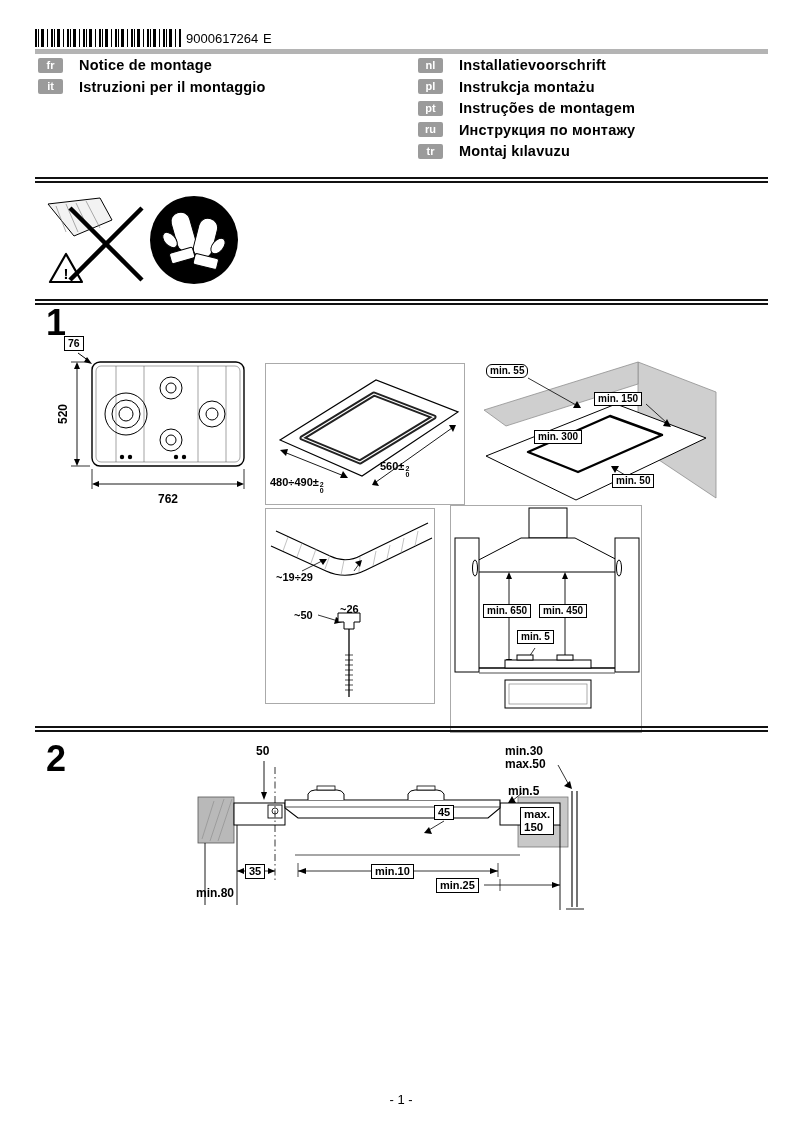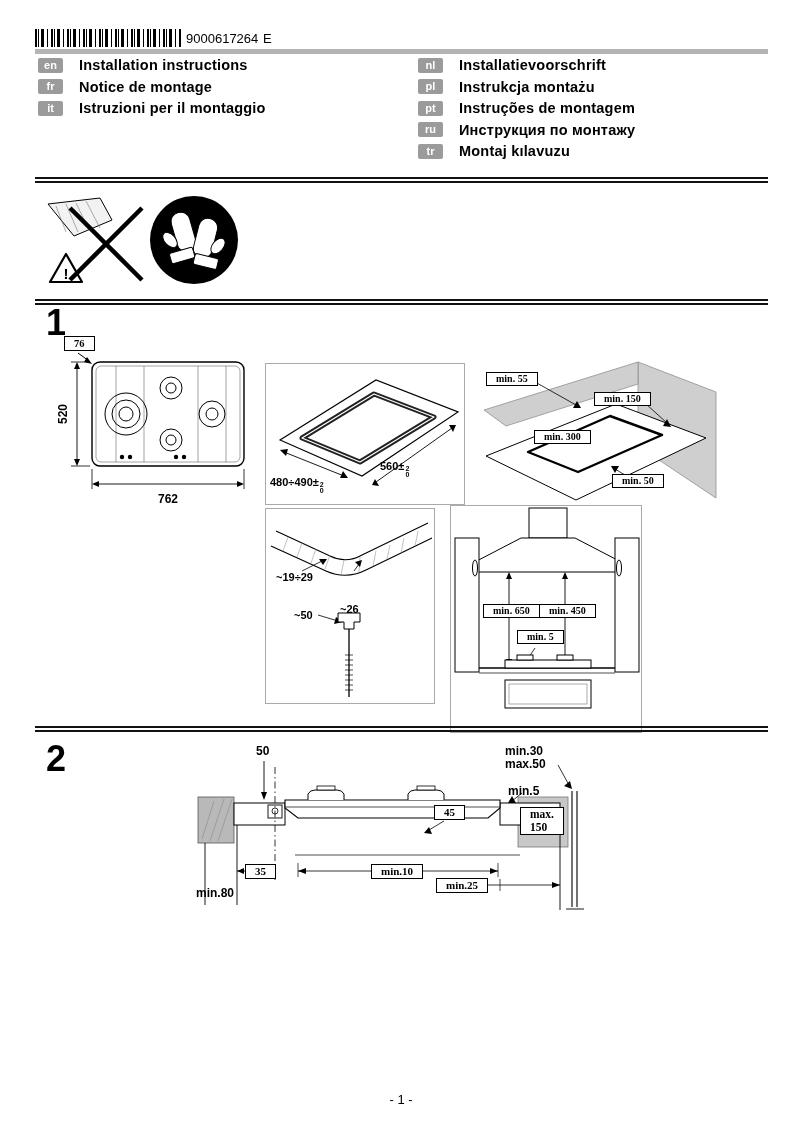--- a/index.html
+++ b/index.html
@@ -23,45 +23,41 @@
     font-size:11px; font-weight:bold; text-align:center; line-height:15px; border-radius:2px; flex:0 0 auto; }
   .lang-label { font-size:14.5px; font-weight:bold; margin-left:16px; letter-spacing:0.2px; white-space:nowrap; }
 
   .sec-num { position:absolute; font-size:36px; font-weight:bold; line-height:36px; }
 
   .fig { position:absolute; }
   .fig.framed { border:1px solid #aaa; }
 
   .lbl { position:absolute; font-weight:bold; font-size:11px; white-space:nowrap; line-height:13px; }
   .lbl.small { font-size:10px; line-height:12px; }
-  .lbl.boxed { background:#fff; border:1px solid #000; padding:0 9px;font-family:Liberation Serif, serif; }
+  .lbl.boxed { background:#fff; border:1px solid #000; padding:0 3px; }
   .lbl.big { font-size:12px; }
   .stacked span { display:block; }
 
   .tolstack { display:inline-flex; flex-direction:column; vertical-align:-1px; line-height:6px; font-size:7px; margin-left:1px; }
 
   svg text { font-family:"Liberation Sans", sans-serif; }
 
   .footer { position:absolute; left:0; width:100%; text-align:center; font-size:13px; }
 </style>
 </head>
 <body>
 
 <div class="page">
 
   <div class="barcode"></div>
   <div class="abs barcode-text" style="left:186px; top:31px;">9000617264</div>
   <div class="abs barcode-text" style="left:263px; top:31px;">E</div>
   <div class="rule-gray" style="top:49px;"></div>
 
   <div class="lang-col" style="left:38px; top:57px;">
-    <div class="lang-row">
-      <span class="lang-badge">en</span>
-      <span class="lang-label">Installation instructions</span>
-    </div>
     <div class="lang-row">
       <span class="lang-badge">fr</span>
       <span class="lang-label">Notice de montage</span>
     </div>
     <div class="lang-row">
       <span class="lang-badge">it</span>
       <span class="lang-label">Istruzioni per il montaggio</span>
     </div>
   </div>
 
@@ -183,21 +179,21 @@
       <polygon points="6,54 160,6 160,28 28,70" fill="#cfcfcf" stroke="#8f8f8f" stroke-width="0.8"></polygon>
       <polygon points="8,100 138,48 228,82 98,144" fill="#fff" stroke="#000" stroke-width="1"></polygon>
       <polygon points="50,96 132,60 184,79 100,116" fill="#fff" stroke="#000" stroke-width="2.4" stroke-linejoin="round"></polygon>
       <line x1="50" y1="22" x2="98" y2="49" stroke="#000" stroke-width="0.8"></line>
       <polygon points="103,52 95,52 99,45" fill="#000"></polygon>
       <line x1="168" y1="48" x2="189" y2="67" stroke="#000" stroke-width="0.8"></line>
       <polygon points="193,71 185,70 189,63" fill="#000"></polygon>
       <line x1="152" y1="122" x2="137" y2="113" stroke="#000" stroke-width="0.8"></line>
       <polygon points="133,110 141,110 137,117" fill="#000"></polygon>
     </svg>
-    <div class="lbl small boxed" style="left:8px; top:16px;">min. 55</div>
+    <div class="lbl small boxed" style="left:8px; top:8px;border-radius:6px;">min. 55</div>
     <div class="lbl small boxed" style="left:116px; top:36px;">min. 150</div>
     <div class="lbl small boxed" style="left:56px; top:74px;">min. 300</div>
     <div class="lbl small boxed" style="left:134px; top:118px;">min. 50</div>
   </div>
 
   <div class="fig framed" style="left:265px; top:508px; width:170px; height:196px;">
     <svg width="168" height="194" viewBox="0 0 168 194">
       <path d="M10,22 L64,47 Q80,55 96,46 L162,14" fill="none" stroke="#000" stroke-width="1.1"></path>
       <path d="M5,37 L60,62 Q80,71 100,61 L166,29" fill="none" stroke="#000" stroke-width="1.1"></path>
       <line x1="22" y1="28" x2="17" y2="42" stroke="#999" stroke-width="0.6"></line>

